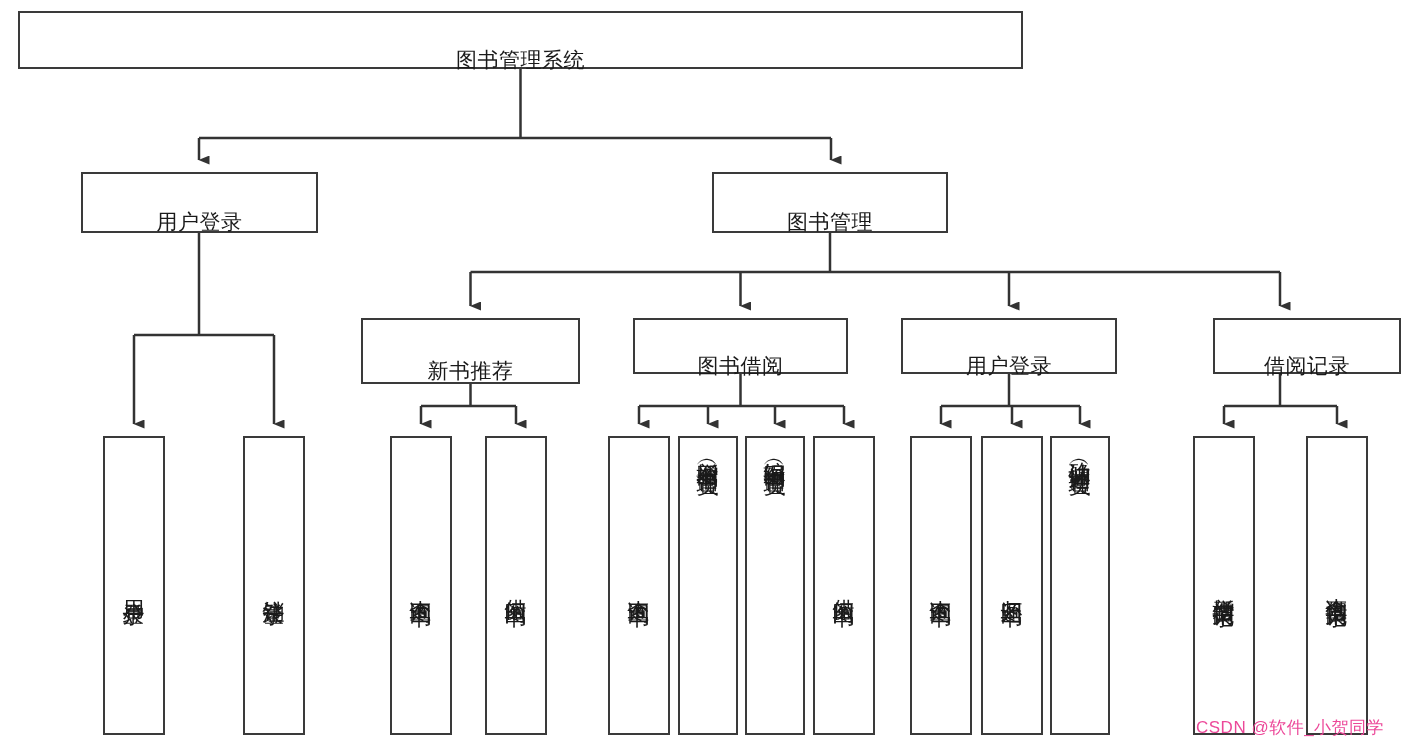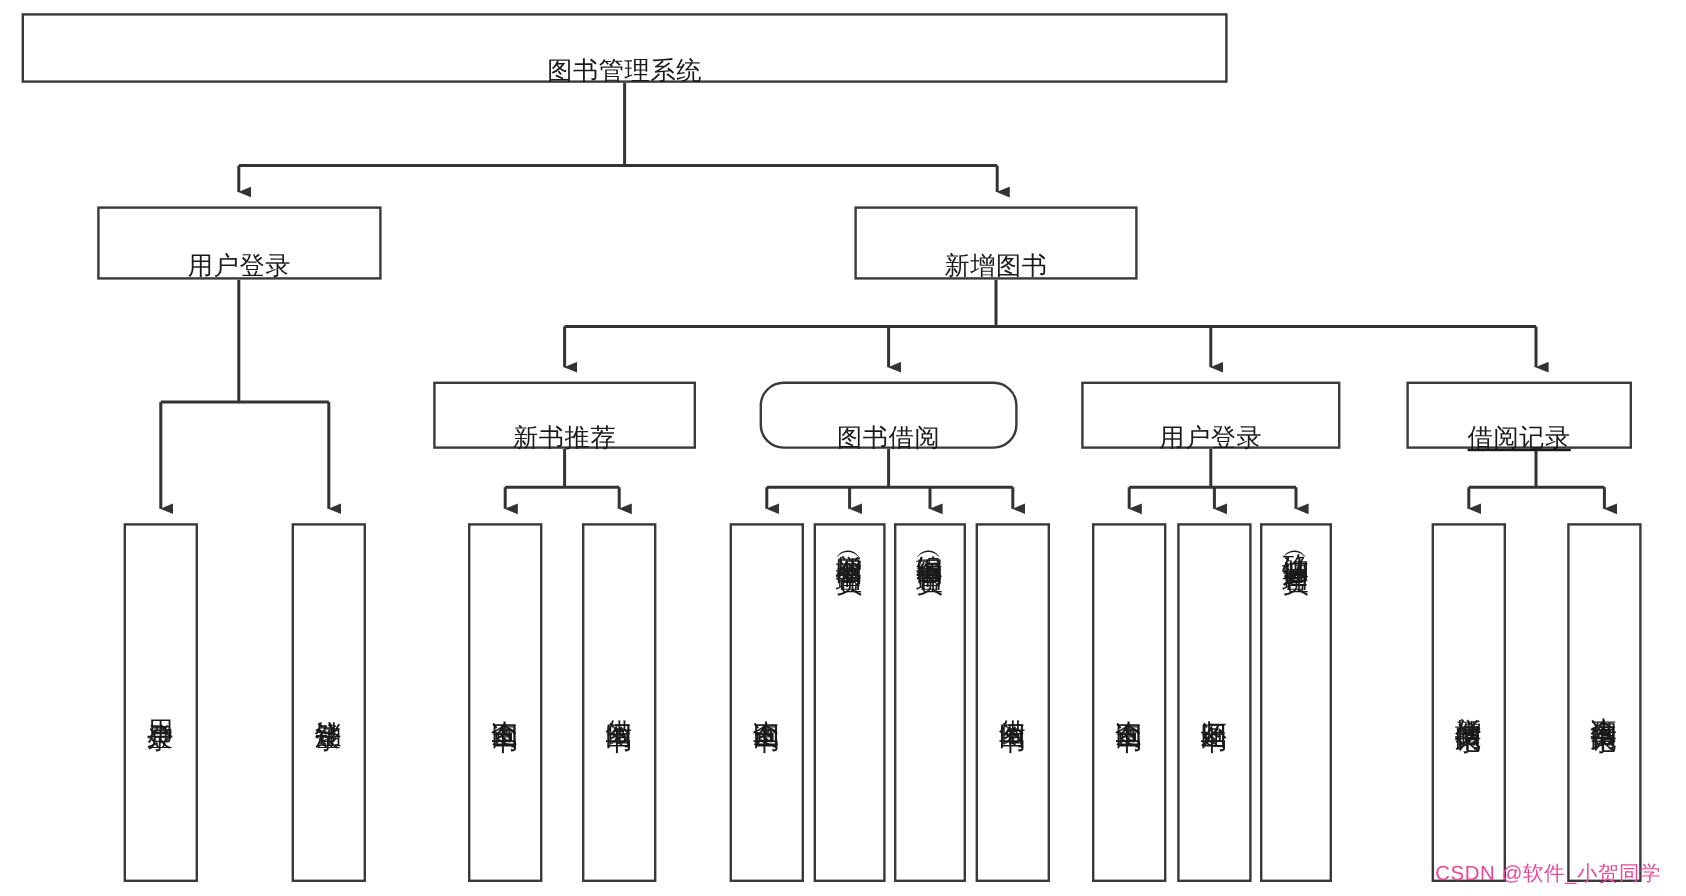--- a/index.html
+++ b/index.html
@@ -127,33 +127,33 @@
   </svg>
 
   <div class="node horiz" style="left:18px; top:11px; width:1005px; height:58px;">
     <span class="lbl">图书管理系统</span>
   </div>
 
   <div class="node horiz" style="left:81px; top:172px; width:237px; height:61px;">
     <span class="lbl">用户登录</span>
   </div>
   <div class="node horiz" style="left:712px; top:172px; width:236px; height:61px;">
-    <span class="lbl">新增图书</span>
-  </div>
-
-  <div class="node horiz" style="left:361px; top:318px; width:219px; height:56px;">
+    <span class="lbl">图书管理</span>
+  </div>
+
+  <div class="node horiz" style="left:361px; top:318px; width:219px; height:66px;">
     <span class="lbl">新书推荐</span>
   </div>
-  <div class="node horiz" style="left:633px; top:318px; width:215px; height:56px;border-radius:20px;">
+  <div class="node horiz" style="left:633px; top:318px; width:215px; height:56px;">
     <span class="lbl">图书借阅</span>
   </div>
   <div class="node horiz" style="left:901px; top:318px; width:216px; height:56px;">
     <span class="lbl">用户登录</span>
   </div>
-  <div class="node horiz" style="left:1172px; top:318px; width:188px; height:56px;text-decoration:underline;">
+  <div class="node horiz" style="left:1213px; top:318px; width:188px; height:56px;">
     <span class="lbl">借阅记录</span>
   </div>
 
   <div class="node vert mid" style="left:103px; top:436px; width:62px; height:299px;">
     <span class="lbl">用户登录</span>
   </div>
   <div class="node vert mid" style="left:243px; top:436px; width:62px; height:299px;">
     <span class="lbl">注销登录</span>
   </div>
 

